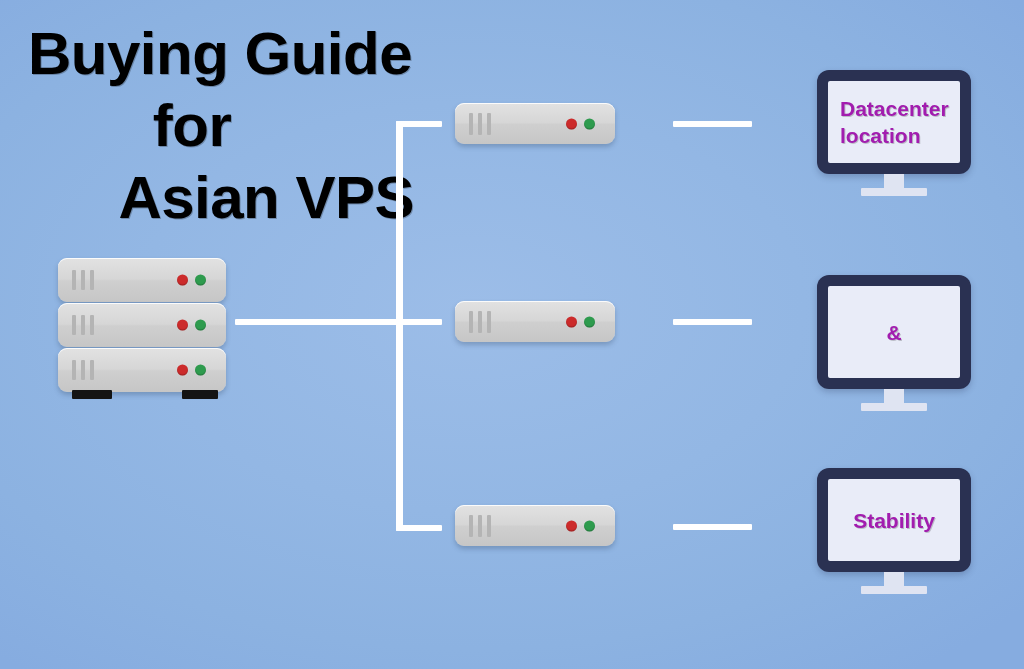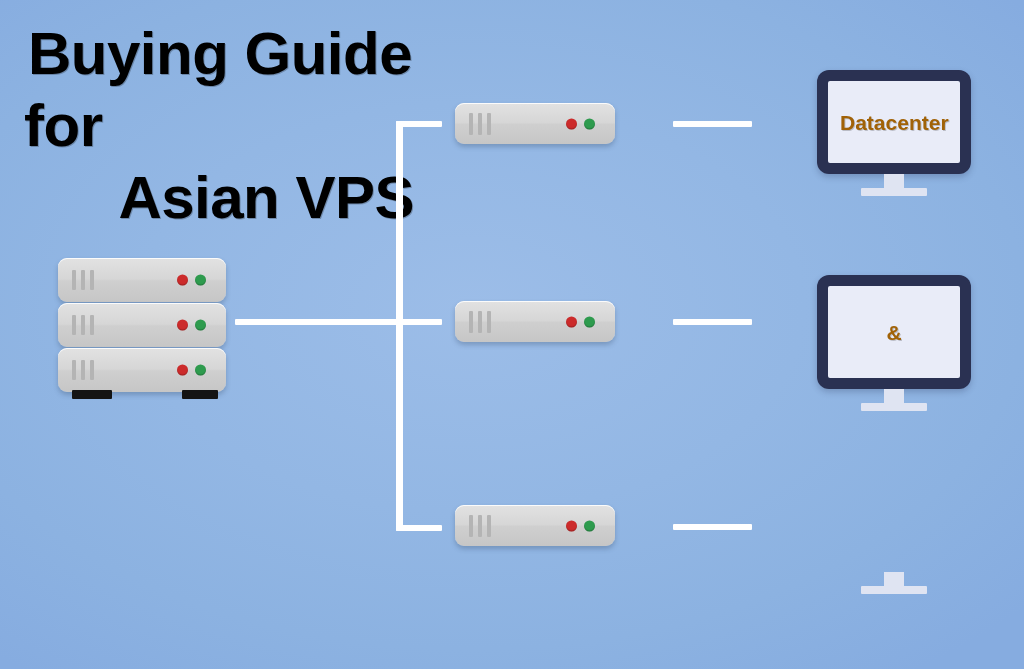--- a/index.html
+++ b/index.html
@@ -26,21 +26,21 @@
     top: 18px;
     width: 400px;
     color: #000000;
     font-weight: bold;
     font-size: 60px;
     line-height: 72px;
     letter-spacing: -0.5px;
     text-shadow: 1px 1px 0 rgba(0,0,0,0.25);
   }
   .title-line-1 { text-align: left;   padding-left: 4px; }
-  .title-line-2 { text-align: left; padding-right: 64px; }
+  .title-line-2 { text-align: center; padding-right: 64px; }
   .title-line-3 { text-align: right; padding-right: 10px; }
 
   
   .server {
     position: absolute;
     background: linear-gradient(180deg, #e2e2e2 0%, #d6d6d6 48%, #cfcfcf 52%, #c6c6c6 100%);
     border-radius: 9px;
     box-shadow: 0 3px 5px rgba(40,60,90,0.28), inset 0 1px 0 rgba(255,255,255,0.85);
   }
   .server .vents {
@@ -136,21 +136,21 @@
     bottom: 11px;
     background: #e9ecf8;
     border-radius: 2px;
     display: flex;
     flex-direction: column;
     justify-content: center;
     padding: 0 12px;
     box-sizing: border-box;
   }
   .monitor .screen .ln {
-    color: #a16207;
+    color: #a21caf;
     font-weight: bold;
     font-size: 21px;
     line-height: 27px;
     white-space: nowrap;
     text-shadow: 1px 1px 0 rgba(0,0,0,0.2);
   }
   .align-left   .ln { text-align: left; }
   .align-center .ln { text-align: center; }
   .monitor .neck {
     position: absolute;
@@ -267,34 +267,40 @@
   </div>
 
   <span class="line link-dash" id="link-dash-1"></span>
   <span class="line link-dash" id="link-dash-2"></span>
   <span class="line link-dash" id="link-dash-3"></span>
 
   <div class="monitor" id="monitor-1">
     <div class="bezel">
       <div class="screen align-left">
         <div class="ln">Datacenter</div>
+        <div class="ln">location</div>
       </div>
     </div>
     <div class="neck"></div>
     <div class="base"></div>
   </div>
 
   <div class="monitor" id="monitor-2">
     <div class="bezel">
       <div class="screen align-center">
         <div class="ln">&amp;</div>
       </div>
     </div>
     <div class="neck"></div>
     <div class="base"></div>
   </div>
 
   <div class="monitor" id="monitor-3">
+    <div class="bezel">
+      <div class="screen align-center">
+        <div class="ln">Stability</div>
+      </div>
+    </div>
     <div class="neck"></div>
     <div class="base"></div>
   </div>
 
 </div>
 
 </body></html>

